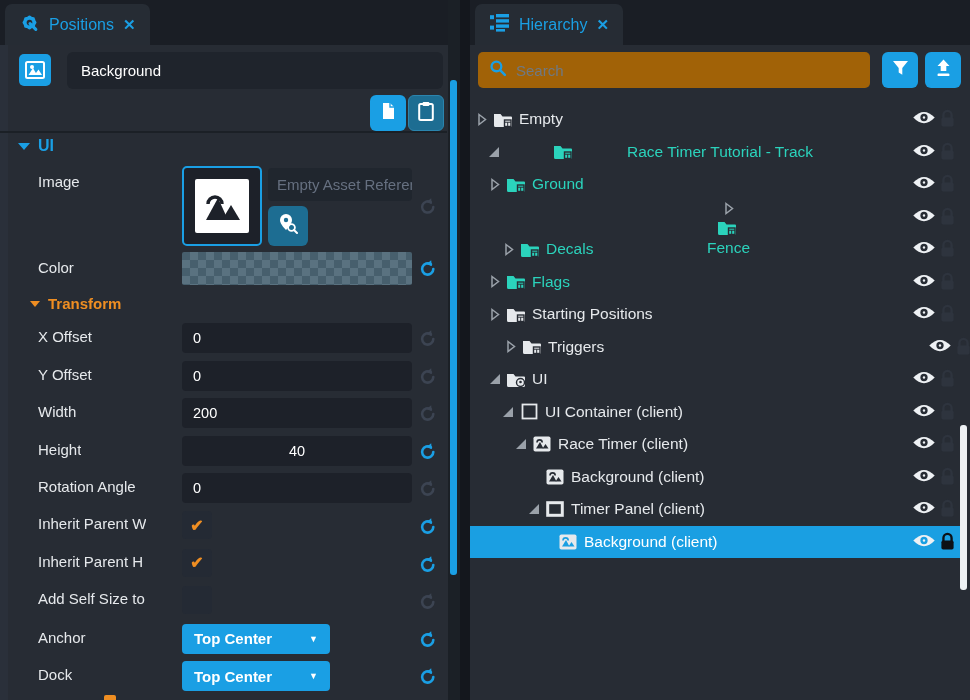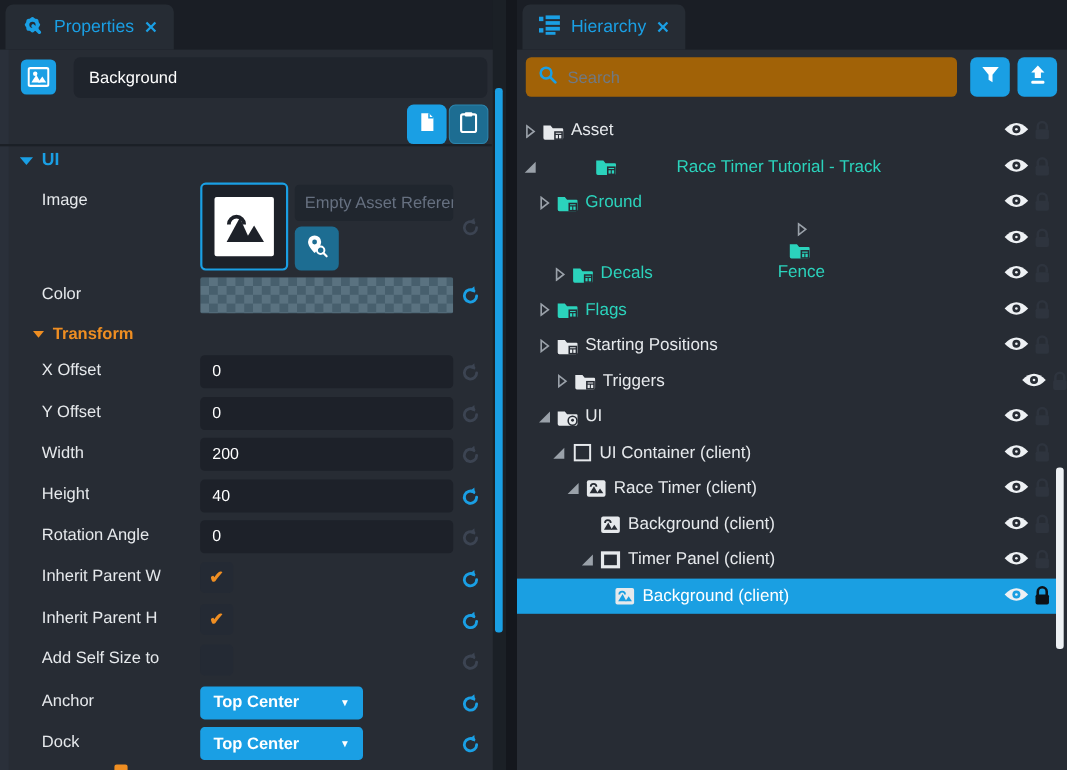--- a/index.html
+++ b/index.html
@@ -108,21 +108,21 @@
     <div class="tabbar">
       <div class="tab" style="left:5px;">
         <span>
           <svg width="21" height="21" viewBox="0 0 20 20">
             <rect x="4.7" y="4.7" width="10.6" height="10.6" rx="2.2" fill="#1a9fe4"></rect>
             <rect x="4.7" y="4.7" width="10.6" height="10.6" rx="2.2" fill="#1a9fe4" transform="rotate(45 10 10)"></rect>
             <circle cx="10" cy="10" r="2.7" fill="#262c34"></circle>
             <path d="M10.5 11 L16 16.5" stroke="#1a9fe4" stroke-width="3" stroke-linecap="round"></path>
           </svg>
         </span>
-        <span class="tab-title">Properties</span>
+        <span class="tab-title">Positions</span>
         <span class="tab-close">✕</span>
       </div>
     </div>
 
     <div class="panel-body">
       <div class="edge-strip"></div>
 
       <div class="name-row">
         <div class="type-chip">
           <svg width="20" height="18" viewBox="0 0 20 18">
@@ -215,21 +215,21 @@
     <path d="M15.3 11 a5.6 5.6 0 1 1 -2.4 -4.6" fill="none" stroke="#3c4452" stroke-width="2.6" stroke-linecap="round"></path>
     <path d="M13.2 2.2 L13.8 8 L8.6 6 Z" fill="#3c4452"></path>
             </svg></div>
           <div class="plabel" style="top:358.20000000000005px;">Width</div>
   <input class="pinput" style="top: 353.2px;" value="200">
   <div class="reset" style="top:358.20000000000005px;"><svg width="20" height="20" viewBox="0 0 20 20">
     <path d="M15.3 11 a5.6 5.6 0 1 1 -2.4 -4.6" fill="none" stroke="#3c4452" stroke-width="2.6" stroke-linecap="round"></path>
     <path d="M13.2 2.2 L13.8 8 L8.6 6 Z" fill="#3c4452"></path>
             </svg></div>
           <div class="plabel" style="top:395.80000000000007px;">Height</div>
-  <input class="pinput" style="top: 390.8px;" value="40">
+  <input class="pinput" style="top: 390.8px; text-align: center;" value="40">
   <div class="reset" style="top:395.80000000000007px;"><svg width="20" height="20" viewBox="0 0 20 20">
     <path d="M15.3 11 a5.6 5.6 0 1 1 -2.4 -4.6" fill="none" stroke="#1a9fe4" stroke-width="2.6" stroke-linecap="round"></path>
     <path d="M13.2 2.2 L13.8 8 L8.6 6 Z" fill="#1a9fe4"></path>
             </svg></div>
           <div class="plabel" style="top:433.4000000000001px;">Rotation Angle</div>
   <input class="pinput" style="top: 428.4px;" value="0">
   <div class="reset" style="top:433.4000000000001px;"><svg width="20" height="20" viewBox="0 0 20 20">
     <path d="M15.3 11 a5.6 5.6 0 1 1 -2.4 -4.6" fill="none" stroke="#3c4452" stroke-width="2.6" stroke-linecap="round"></path>
     <path d="M13.2 2.2 L13.8 8 L8.6 6 Z" fill="#3c4452"></path>
             </svg></div>
@@ -336,32 +336,32 @@
                 <polygon points="3,1.5 9.5,6.5 3,11.5" fill="none" stroke="#9aa1a9" stroke-width="1.5"></polygon>
               </svg>
             </span>
             <span class="t-icon">
               <svg width="20" height="17" viewBox="0 0 20 17">
                 <path d="M1 3 h6.5 l2 2.5 h8.5 a1 1 0 0 1 1 1 v8 a1.5 1.5 0 0 1 -1.5 1.5 h-15 a1.5 1.5 0 0 1 -1.5 -1.5 z" fill="#e6e9ec"></path>
       <rect x="11.5" y="9" width="6.5" height="6.5" fill="#e6e9ec" stroke="#272c34" stroke-width="1.4"></rect>
       <path d="M11.5 11.2 h6.5 M14.7 11.2 v4.3" stroke="#272c34" stroke-width="1"></path>
               </svg>
             </span>
-            <span class="t-label t-white" style="color:#e6e9ec">Asset</span>
-            <span class="t-eye"><svg width="24" height="15" viewBox="0 0 22 14">
-  <path d="M1 7 Q11 -3.5 21 7 Q11 17.5 1 7 Z" fill="#eef1f4"></path>
-  <circle cx="11" cy="7" r="3.4" fill="#272c34"></circle>
-                <circle cx="11" cy="7" r="1.1" fill="#eef1f4"></circle>
-              </svg></span>
-            <span class="t-lock"><svg width="15" height="19" viewBox="0 0 14 17">
-  <path d="M3.2 8 V5.2 a3.8 3.8 0 0 1 7.6 0 V8" fill="none" stroke="#2e343e" stroke-width="2.2"></path>
-  <rect x="1.3" y="7.5" width="11.4" height="8.5" rx="1.6" fill="#2e343e"></rect>
-              </svg></span>
-          </div>
-          <div class="trow" style="padding-left: 4px; gap: 48px;">
+            <span class="t-label t-white" style="color:#e6e9ec">Empty</span>
+            <span class="t-eye"><svg width="24" height="15" viewBox="0 0 22 14">
+  <path d="M1 7 Q11 -3.5 21 7 Q11 17.5 1 7 Z" fill="#eef1f4"></path>
+  <circle cx="11" cy="7" r="3.4" fill="#272c34"></circle>
+                <circle cx="11" cy="7" r="1.1" fill="#eef1f4"></circle>
+              </svg></span>
+            <span class="t-lock"><svg width="15" height="19" viewBox="0 0 14 17">
+  <path d="M3.2 8 V5.2 a3.8 3.8 0 0 1 7.6 0 V8" fill="none" stroke="#2e343e" stroke-width="2.2"></path>
+  <rect x="1.3" y="7.5" width="11.4" height="8.5" rx="1.6" fill="#2e343e"></rect>
+              </svg></span>
+          </div>
+          <div class="trow" style="padding-left: 16px; gap: 48px;">
             <span class="t-arrow">
               <svg width="12" height="12" viewBox="0 0 12 12">
                 <polygon points="11,1 11,11 1,11" fill="#9aa1a9"></polygon>
               </svg>
             </span>
             <span class="t-icon">
               <svg width="20" height="17" viewBox="0 0 20 17">
                 <path d="M1 3 h6.5 l2 2.5 h8.5 a1 1 0 0 1 1 1 v8 a1.5 1.5 0 0 1 -1.5 1.5 h-15 a1.5 1.5 0 0 1 -1.5 -1.5 z" fill="#2bd3bc"></path>
       <rect x="11.5" y="9" width="6.5" height="6.5" fill="#2bd3bc" stroke="#272c34" stroke-width="1.4"></rect>
       <path d="M11.5 11.2 h6.5 M14.7 11.2 v4.3" stroke="#272c34" stroke-width="1"></path>

